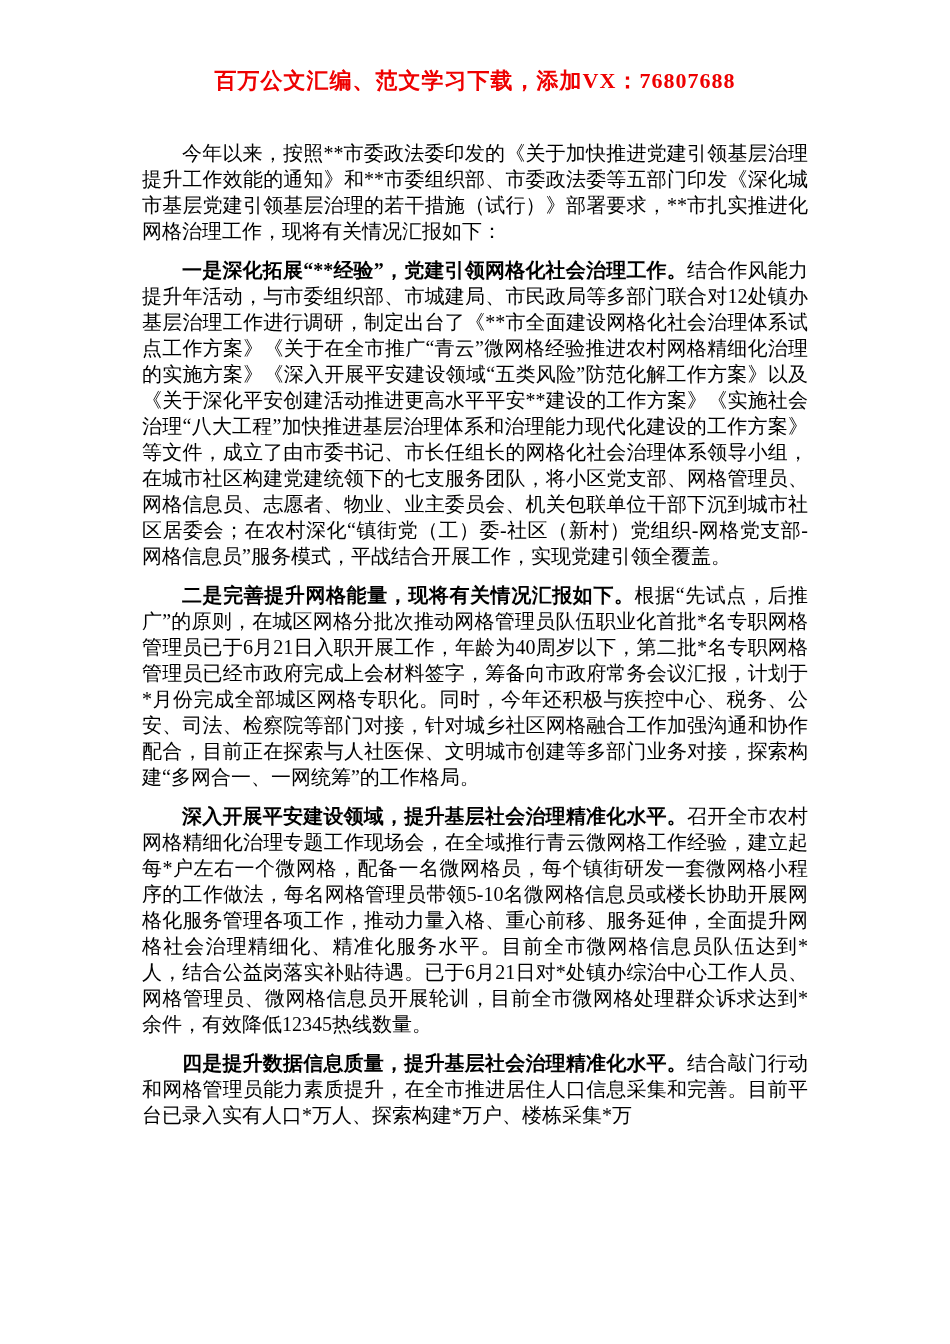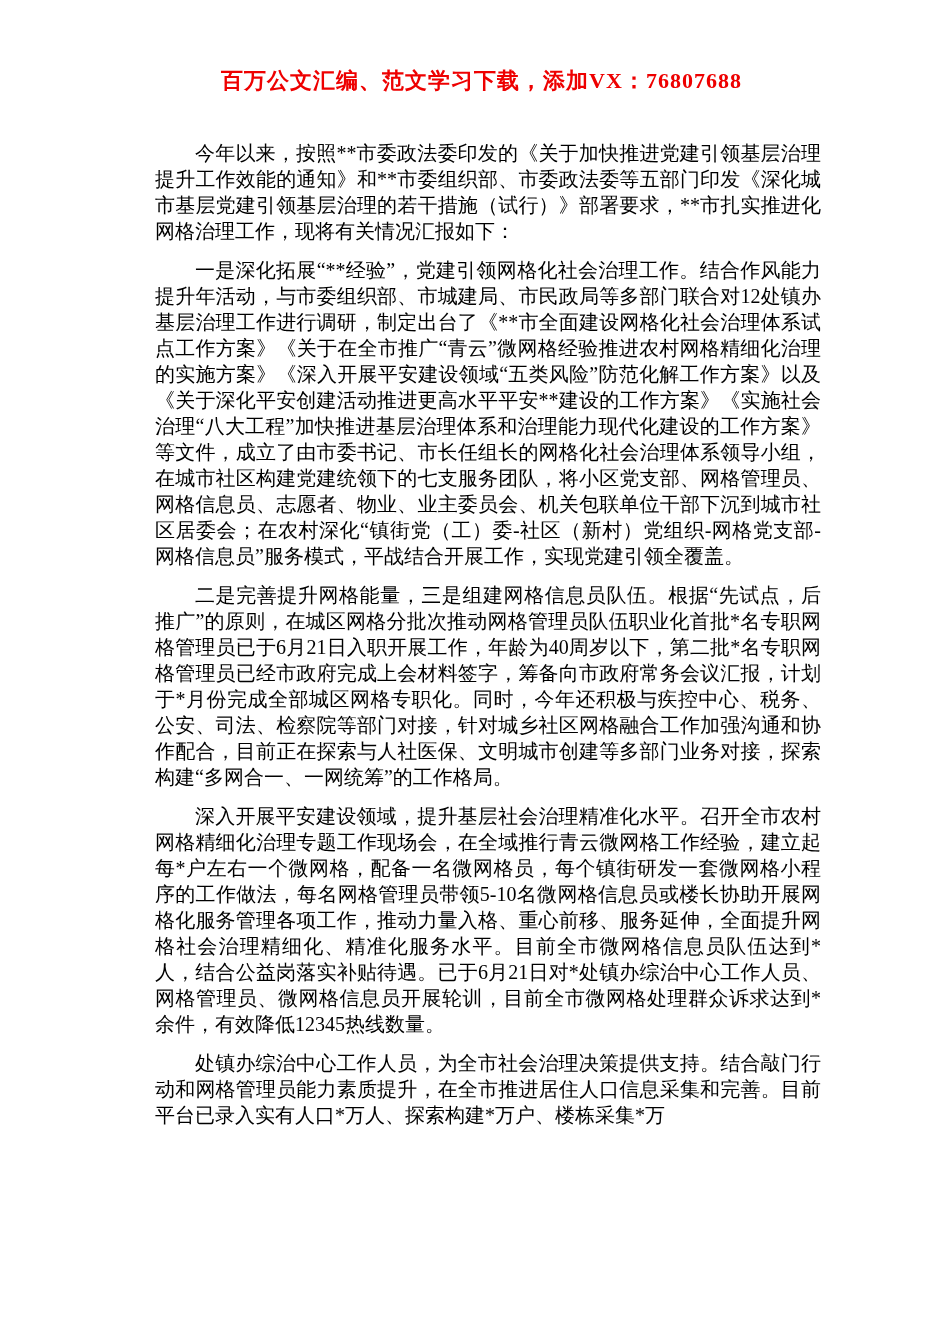--- a/index.html
+++ b/index.html
@@ -6,21 +6,20 @@
   html, body { background: #ffffff; }
   .page {
     position: relative;
     width: 950px;
     height: 1288px;
     margin: 0 auto;
     background: #ffffff;
     font-family: "Liberation Serif", "DejaVu Serif", serif;
     color: #000000;
     overflow: hidden;
-    padding-left: 13px;
   }
   .notice {
     padding-top: 66px;
     text-align: center;
     color: #ee0000;
     font-size: 22px;
     font-weight: bold;
     letter-spacing: 1px;
   }
   .content {
@@ -34,37 +33,37 @@
   .para {
     text-indent: 2em;
     margin: 0 0 13px 0;
     word-break: break-all;
   }
   .heading {
     font-weight: bold;
     margin: 6px 0 13px 0;
   }
   .lead {
-    font-weight: normal;
+    font-weight: bold;
   }
 </style>
 </head>
 <body>
 
 <div class="page">
 
   <div class="notice">百万公文汇编、范文学习下载，添加VX：76807688</div>
 
   <div class="content">
 
     <p class="para">今年以来，按照**市委政法委印发的《关于加快推进党建引领基层治理提升工作效能的通知》和**市委组织部、市委政法委等五部门印发《深化城市基层党建引领基层治理的若干措施（试行）》部署要求，**市扎实推进化网格治理工作，现将有关情况汇报如下：</p>
 
 
     <p class="para"><span class="lead">一是深化拓展“**经验”，党建引领网格化社会治理工作。</span><span>结合作风能力提升年活动，与市委组织部、市城建局、市民政局等多部门联合对12处镇办基层治理工作进行调研，制定出台了《**市全面建设网格化社会治理体系试点工作方案》《关于在全市推广“青云”微网格经验推进农村网格精细化治理的实施方案》《深入开展平安建设领域“五类风险”防范化解工作方案》以及《关于深化平安创建活动推进更高水平平安**建设的工作方案》《实施社会治理“八大工程”加快推进基层治理体系和治理能力现代化建设的工作方案》等文件，成立了由市委书记、市长任组长的网格化社会治理体系领导小组，在城市社区构建党建统领下的七支服务团队，将小区党支部、网格管理员、网格信息员、志愿者、物业、业主委员会、机关包联单位干部下沉到城市社区居委会；在农村深化“镇街党（工）委-社区（新村）党组织-网格党支部-网格信息员”服务模式，平战结合开展工作，实现党建引领全覆盖。</span></p>
 
-    <p class="para"><span class="lead">二是完善提升网格能量，三是组建网格信息员队伍。</span><span>根据“先试点，后推广”的原则，在城区网格分批次推动网格管理员队伍职业化首批*名专职网格管理员已于6月21日入职开展工作，年龄为40周岁以下，第二批*名专职网格管理员已经市政府完成上会材料签字，筹备向市政府常务会议汇报，计划于*月份完成全部城区网格专职化。同时，今年还积极与疾控中心、税务、公安、司法、检察院等部门对接，针对城乡社区网格融合工作加强沟通和协作配合，目前正在探索与人社医保、文明城市创建等多部门业务对接，探索构建“多网合一、一网统筹”的工作格局。</span></p>
+    <p class="para"><span class="lead">二是完善提升网格能量，现将有关情况汇报如下。</span><span>根据“先试点，后推广”的原则，在城区网格分批次推动网格管理员队伍职业化首批*名专职网格管理员已于6月21日入职开展工作，年龄为40周岁以下，第二批*名专职网格管理员已经市政府完成上会材料签字，筹备向市政府常务会议汇报，计划于*月份完成全部城区网格专职化。同时，今年还积极与疾控中心、税务、公安、司法、检察院等部门对接，针对城乡社区网格融合工作加强沟通和协作配合，目前正在探索与人社医保、文明城市创建等多部门业务对接，探索构建“多网合一、一网统筹”的工作格局。</span></p>
 
     <p class="para"><span class="lead">深入开展平安建设领域，提升基层社会治理精准化水平。</span><span>召开全市农村网格精细化治理专题工作现场会，在全域推行青云微网格工作经验，建立起每*户左右一个微网格，配备一名微网格员，每个镇街研发一套微网格小程序的工作做法，每名网格管理员带领5-10名微网格信息员或楼长协助开展网格化服务管理各项工作，推动力量入格、重心前移、服务延伸，全面提升网格社会治理精细化、精准化服务水平。目前全市微网格信息员队伍达到*人，结合公益岗落实补贴待遇。已于6月21日对*处镇办综治中心工作人员、网格管理员、微网格信息员开展轮训，目前全市微网格处理群众诉求达到*余件，有效降低12345热线数量。</span></p>
 
-    <p class="para"><span class="lead">处镇办综治中心工作人员，为全市社会治理决策提供支持。</span><span>结合敲门行动和网格管理员能力素质提升，在全市推进居住人口信息采集和完善。目前平台已录入实有人口*万人、探索构建*万户、楼栋采集*万</span></p>
+    <p class="para"><span class="lead">四是提升数据信息质量，提升基层社会治理精准化水平。</span><span>结合敲门行动和网格管理员能力素质提升，在全市推进居住人口信息采集和完善。目前平台已录入实有人口*万人、探索构建*万户、楼栋采集*万</span></p>
 
   </div>
 </div>
 
 </body></html>

